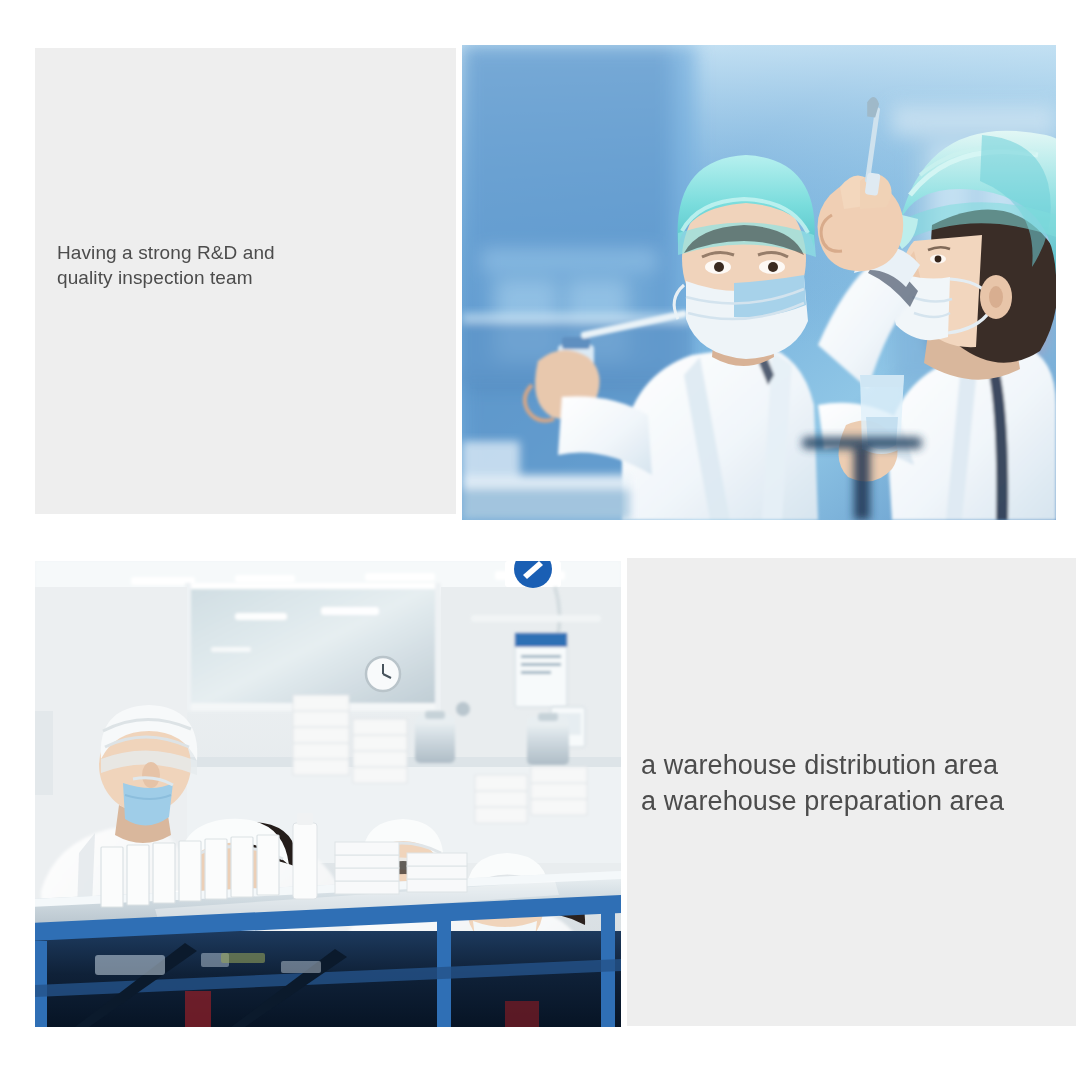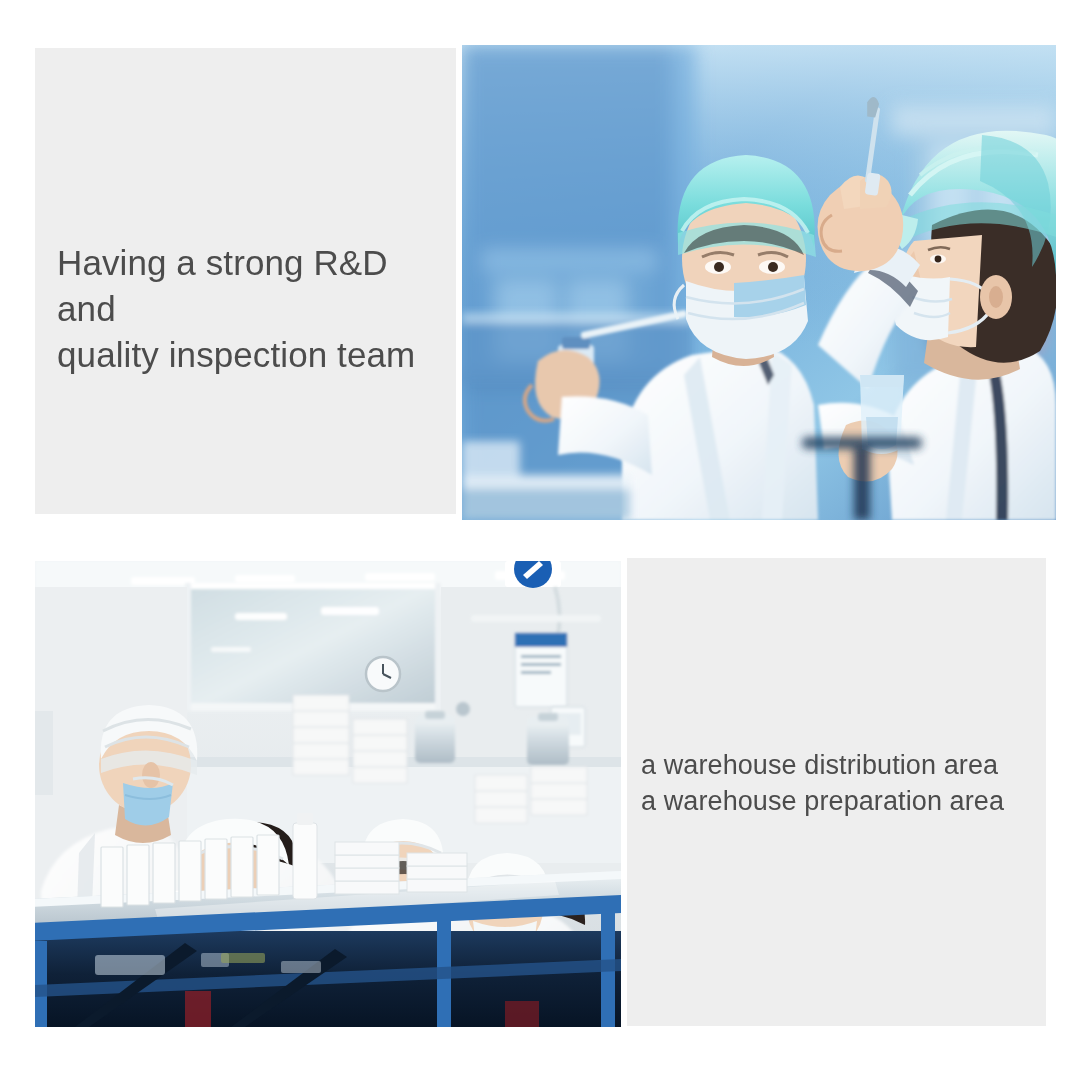--- a/index.html
+++ b/index.html
@@ -32,21 +32,21 @@
     left: 35px; top: 48px;
     width: 421px; height: 466px;
     background: #eeeeee;
   }
   .caption-top {
     position: absolute;
     left: 22px;
     top: 192px;
     width: 390px;
     color: #4c4c4c;
-    font-size: 35px;
+    font-size: 19px;
     line-height: 1.32;
     font-weight: 400;
     letter-spacing: 0.1px;
     white-space: pre-line;
   }
 
   .photo-top {
     position: absolute;
     left: 462px; top: 45px;
     width: 594px; height: 475px;
@@ -58,20 +58,21 @@
   .section-bottom {
     position: absolute;
     left: 0; top: 556px;
     width: 1080px; height: 480px;
   }
   .panel-bottom-text {
     position: absolute;
     left: 627px; top: 2px;
     width: 419px; height: 468px;
     background: #eeeeee;
+    padding-left: 30px;
   }
   .caption-bottom {
     position: absolute;
     left: 14px;
     top: 190px;
     width: 405px;
     color: #4c4c4c;
     font-size: 27px;
     line-height: 1.33;
     font-weight: 400;

